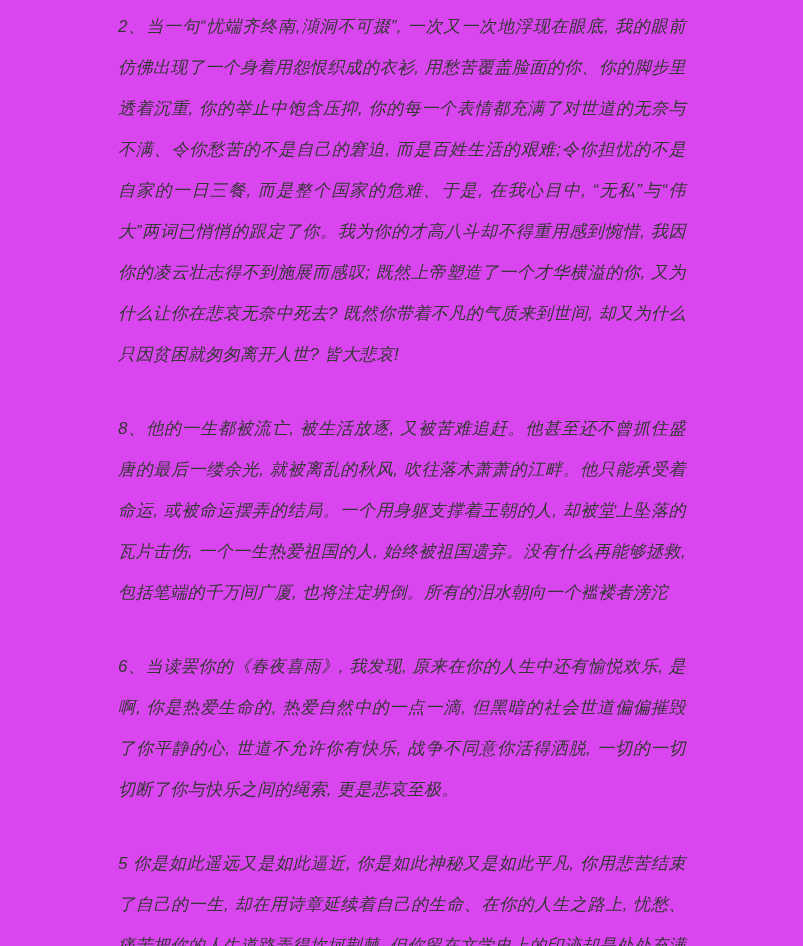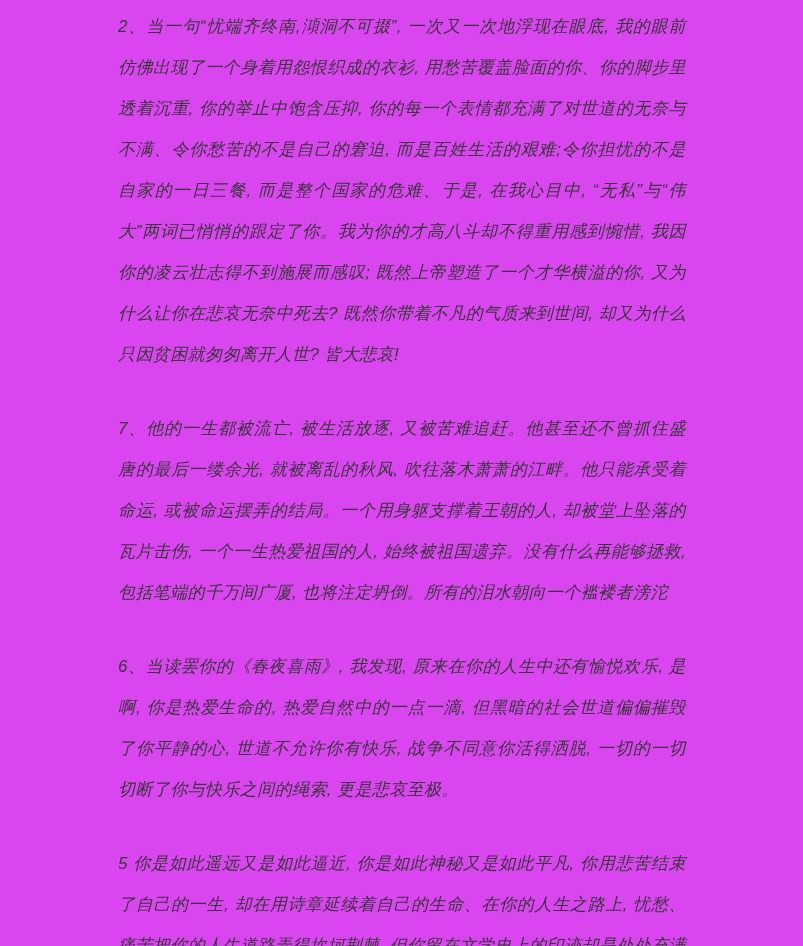--- a/index.html
+++ b/index.html
@@ -29,16 +29,16 @@
     text-align: justify;
     letter-spacing: 0.4px;
     word-break: break-all;
   }
 </style>
 </head>
 <body>
 
 <div class="page">
   <p class="para">2、当一句“忧端齐终南,澒洞不可掇”, 一次又一次地浮现在眼底, 我的眼前仿佛出现了一个身着用怨恨织成的衣衫, 用愁苦覆盖脸面的你、你的脚步里透着沉重, 你的举止中饱含压抑, 你的每一个表情都充满了对世道的无奈与不满、令你愁苦的不是自己的窘迫, 而是百姓生活的艰难;令你担忧的不是自家的一日三餐, 而是整个国家的危难、于是, 在我心目中, “无私”与“伟大”两词已悄悄的跟定了你。我为你的才高八斗却不得重用感到惋惜, 我因你的凌云壮志得不到施展而感叹; 既然上帝塑造了一个才华横溢的你, 又为什么让你在悲哀无奈中死去? 既然你带着不凡的气质来到世间, 却又为什么只因贫困就匆匆离开人世? 皆大悲哀!</p>
-  <p class="para">7、他的一生都被流亡, 被生活放逐, 又被苦难追赶。他甚至还不曾抓住盛唐的最后一缕余光, 就被离乱的秋风, 吹往落木萧萧的江畔。他只能承受着命运, 或被命运摆弄的结局。一个用身躯支撑着王朝的人, 却被堂上坠落的瓦片击伤, 一个一生热爱祖国的人, 始终被祖国遗弃。没有什么再能够拯救, 包括笔端的千万间广厦, 也将注定坍倒。所有的泪水朝向一个褴褛者滂沱</p>
+  <p class="para">8、他的一生都被流亡, 被生活放逐, 又被苦难追赶。他甚至还不曾抓住盛唐的最后一缕余光, 就被离乱的秋风, 吹往落木萧萧的江畔。他只能承受着命运, 或被命运摆弄的结局。一个用身躯支撑着王朝的人, 却被堂上坠落的瓦片击伤, 一个一生热爱祖国的人, 始终被祖国遗弃。没有什么再能够拯救, 包括笔端的千万间广厦, 也将注定坍倒。所有的泪水朝向一个褴褛者滂沱</p>
   <p class="para">6、当读罢你的《春夜喜雨》, 我发现, 原来在你的人生中还有愉悦欢乐, 是啊, 你是热爱生命的, 热爱自然中的一点一滴, 但黑暗的社会世道偏偏摧毁了你平静的心, 世道不允许你有快乐, 战争不同意你活得洒脱, 一切的一切切断了你与快乐之间的绳索, 更是悲哀至极。</p>
   <p class="para">5 你是如此遥远又是如此逼近, 你是如此神秘又是如此平凡, 你用悲苦结束了自己的一生, 却在用诗章延续着自己的生命、在你的人生之路上, 忧愁、痛苦把你的人生道路弄得坎坷荆棘, 但你留在文学史上的印迹却是处处充满了鲜花与赞</p>
 </div>
 
 </body></html>

